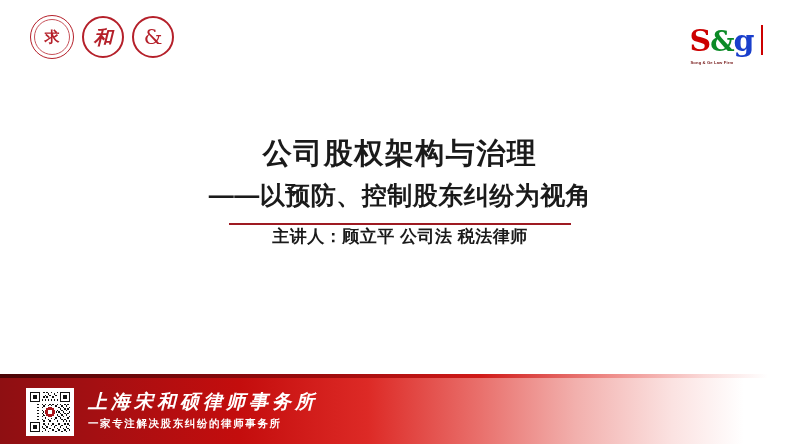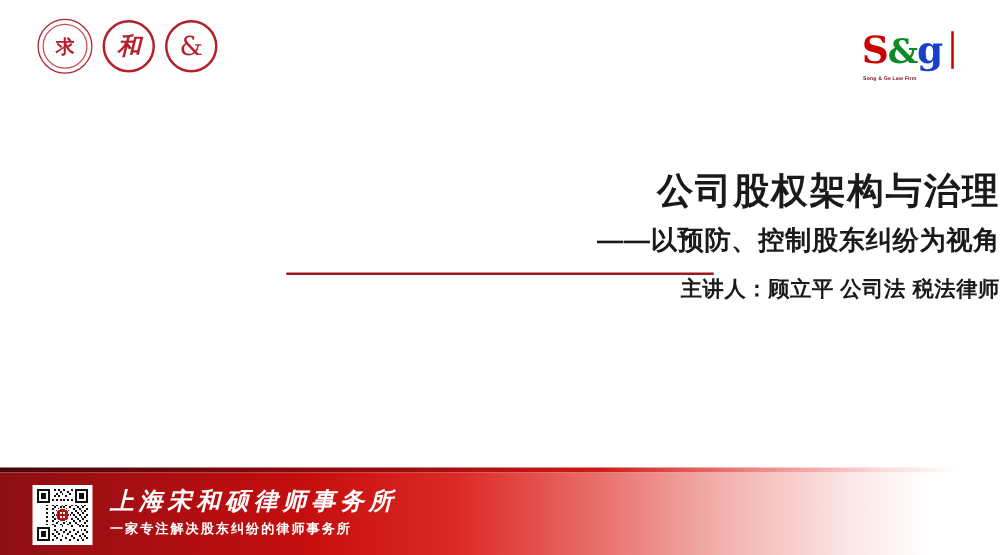--- a/index.html
+++ b/index.html
@@ -127,33 +127,33 @@
     letter-spacing: 1px;
     white-space: nowrap;
   }
 
   
   .title-block {
     position: absolute;
     left: 0;
     top: 136px;
     width: 800px;
-    text-align: right;
+    text-align: center;
   }
   .main-title {
     font-size: 29px;
     font-weight: 700;
     color: #1a1a1a;
     letter-spacing: 1.5px;
     line-height: 1.2;
     white-space: nowrap;
   }
   .sub-title {
     margin-top: 9px;
-    font-size: 21px;
+    font-size: 25px;
     font-weight: 700;
     color: #1a1a1a;
     letter-spacing: 0.5px;
     line-height: 1.2;
     white-space: nowrap;
   }
   .rule {
     width: 342px;
     height: 2px;
     margin: 13px auto 0 auto;

